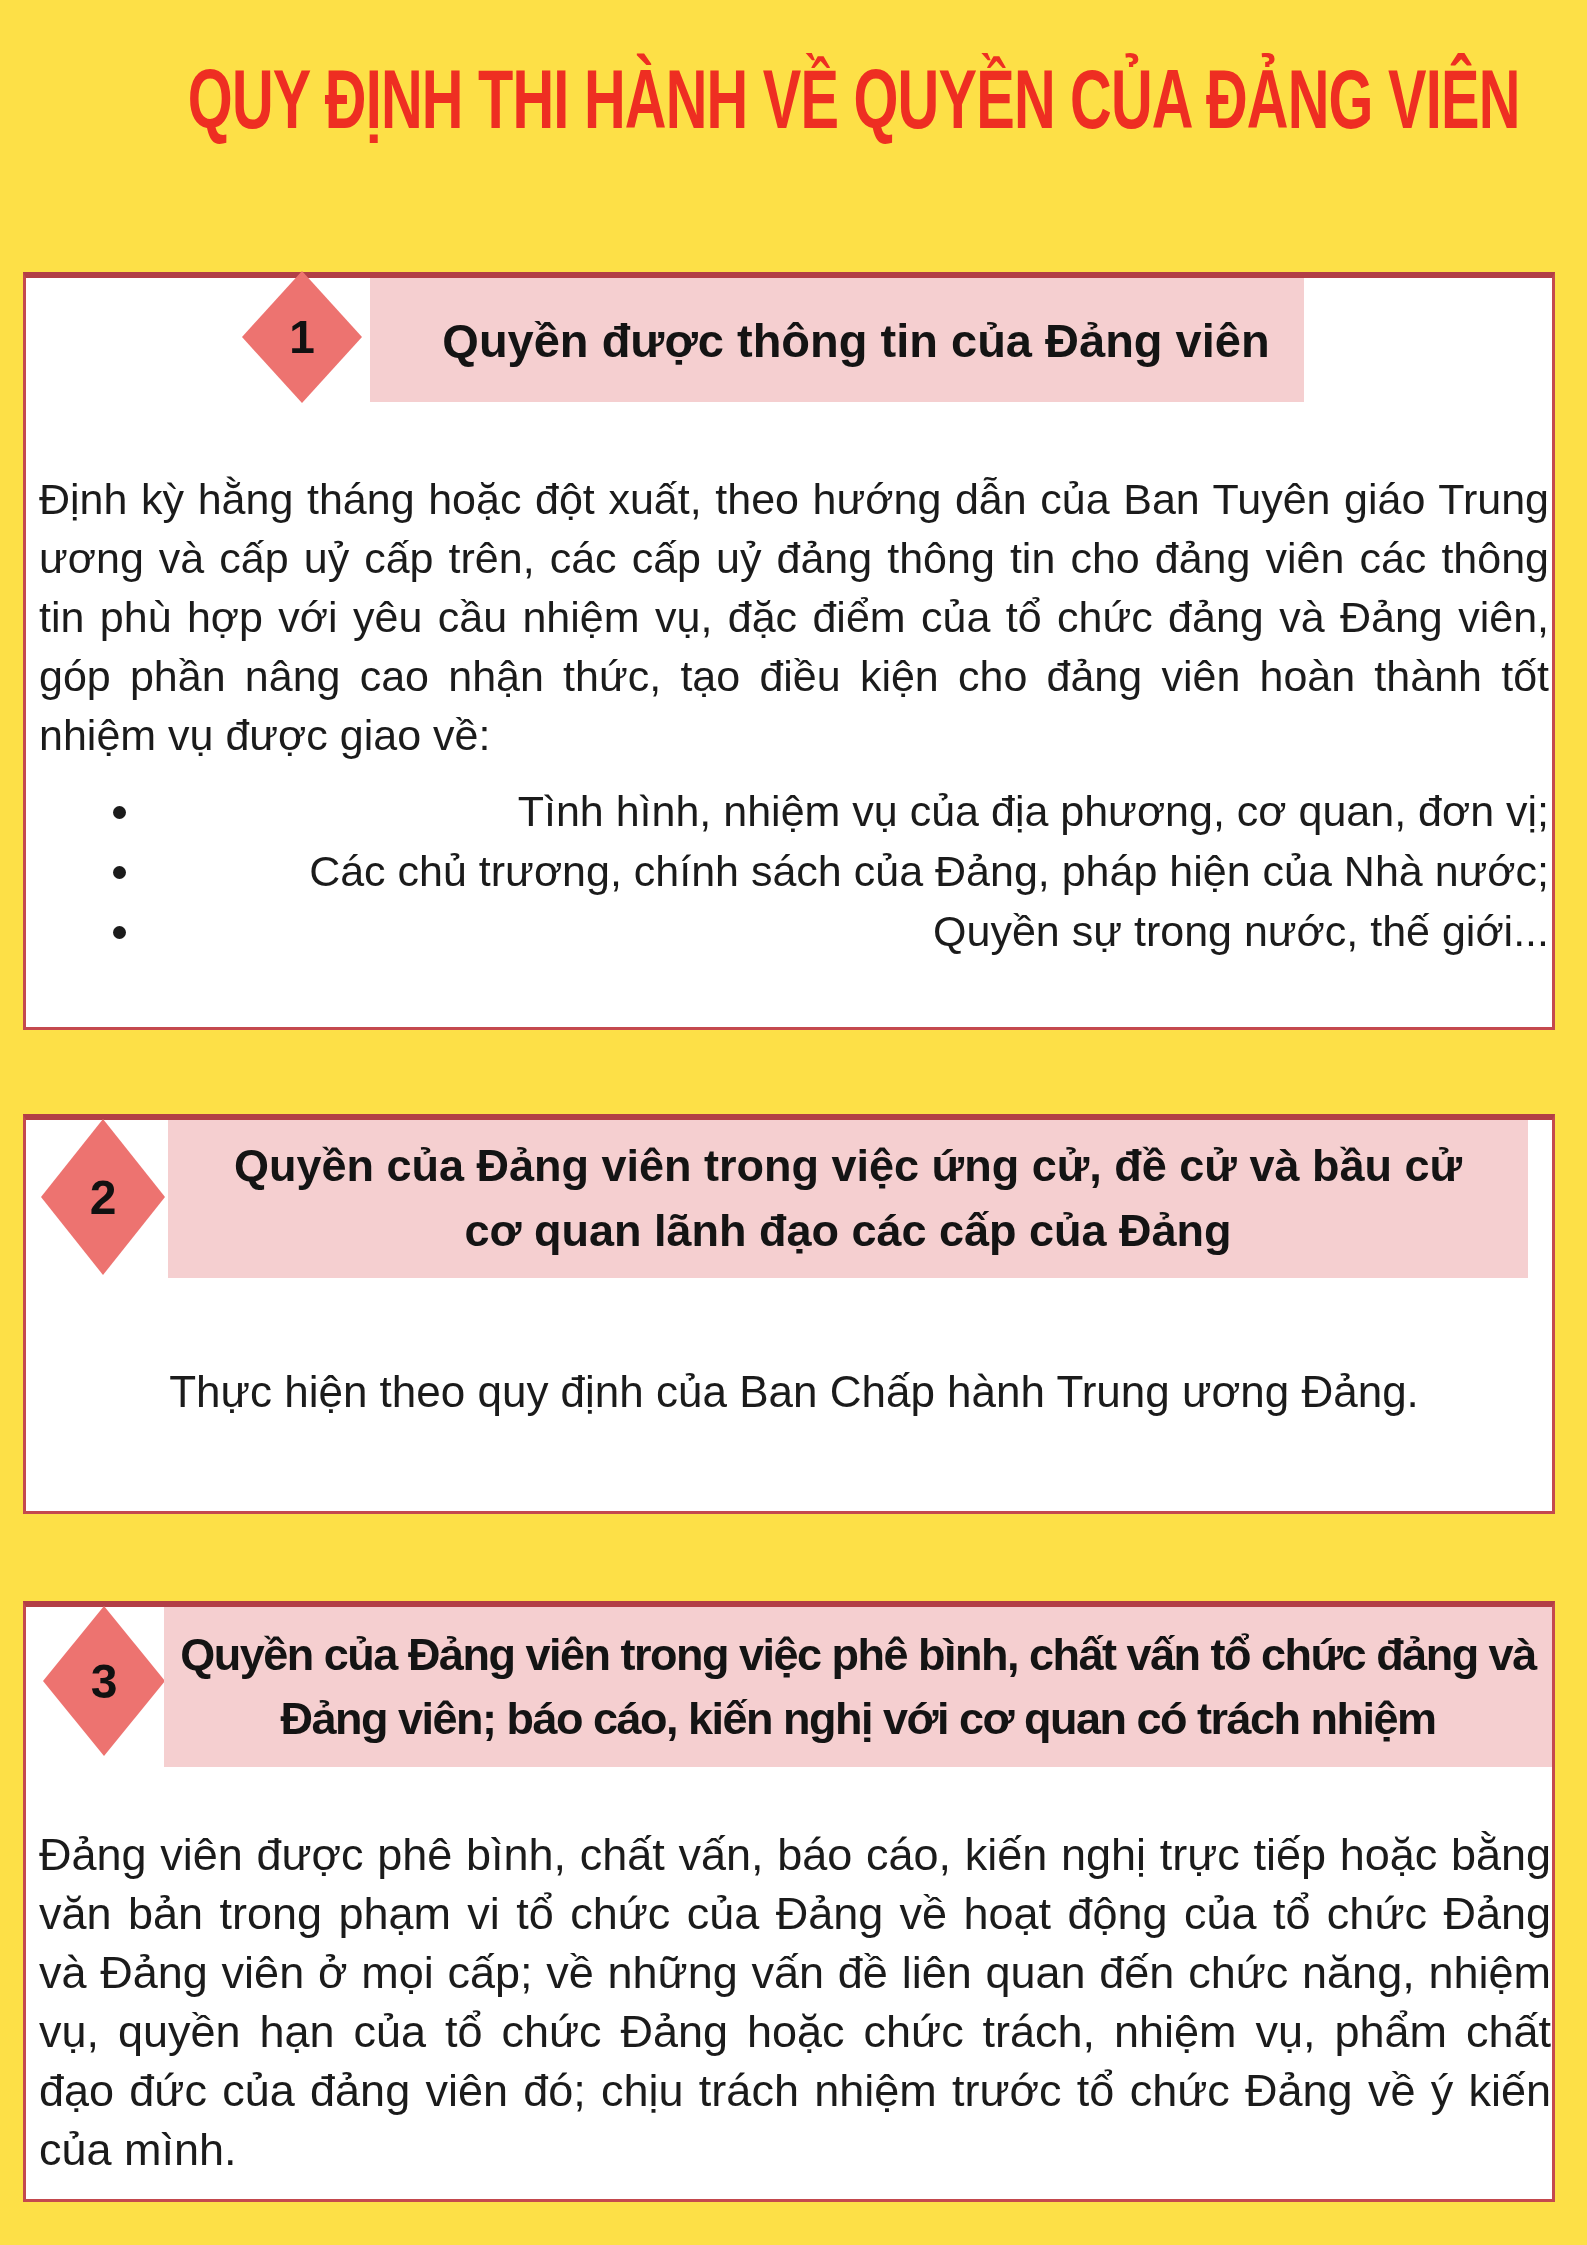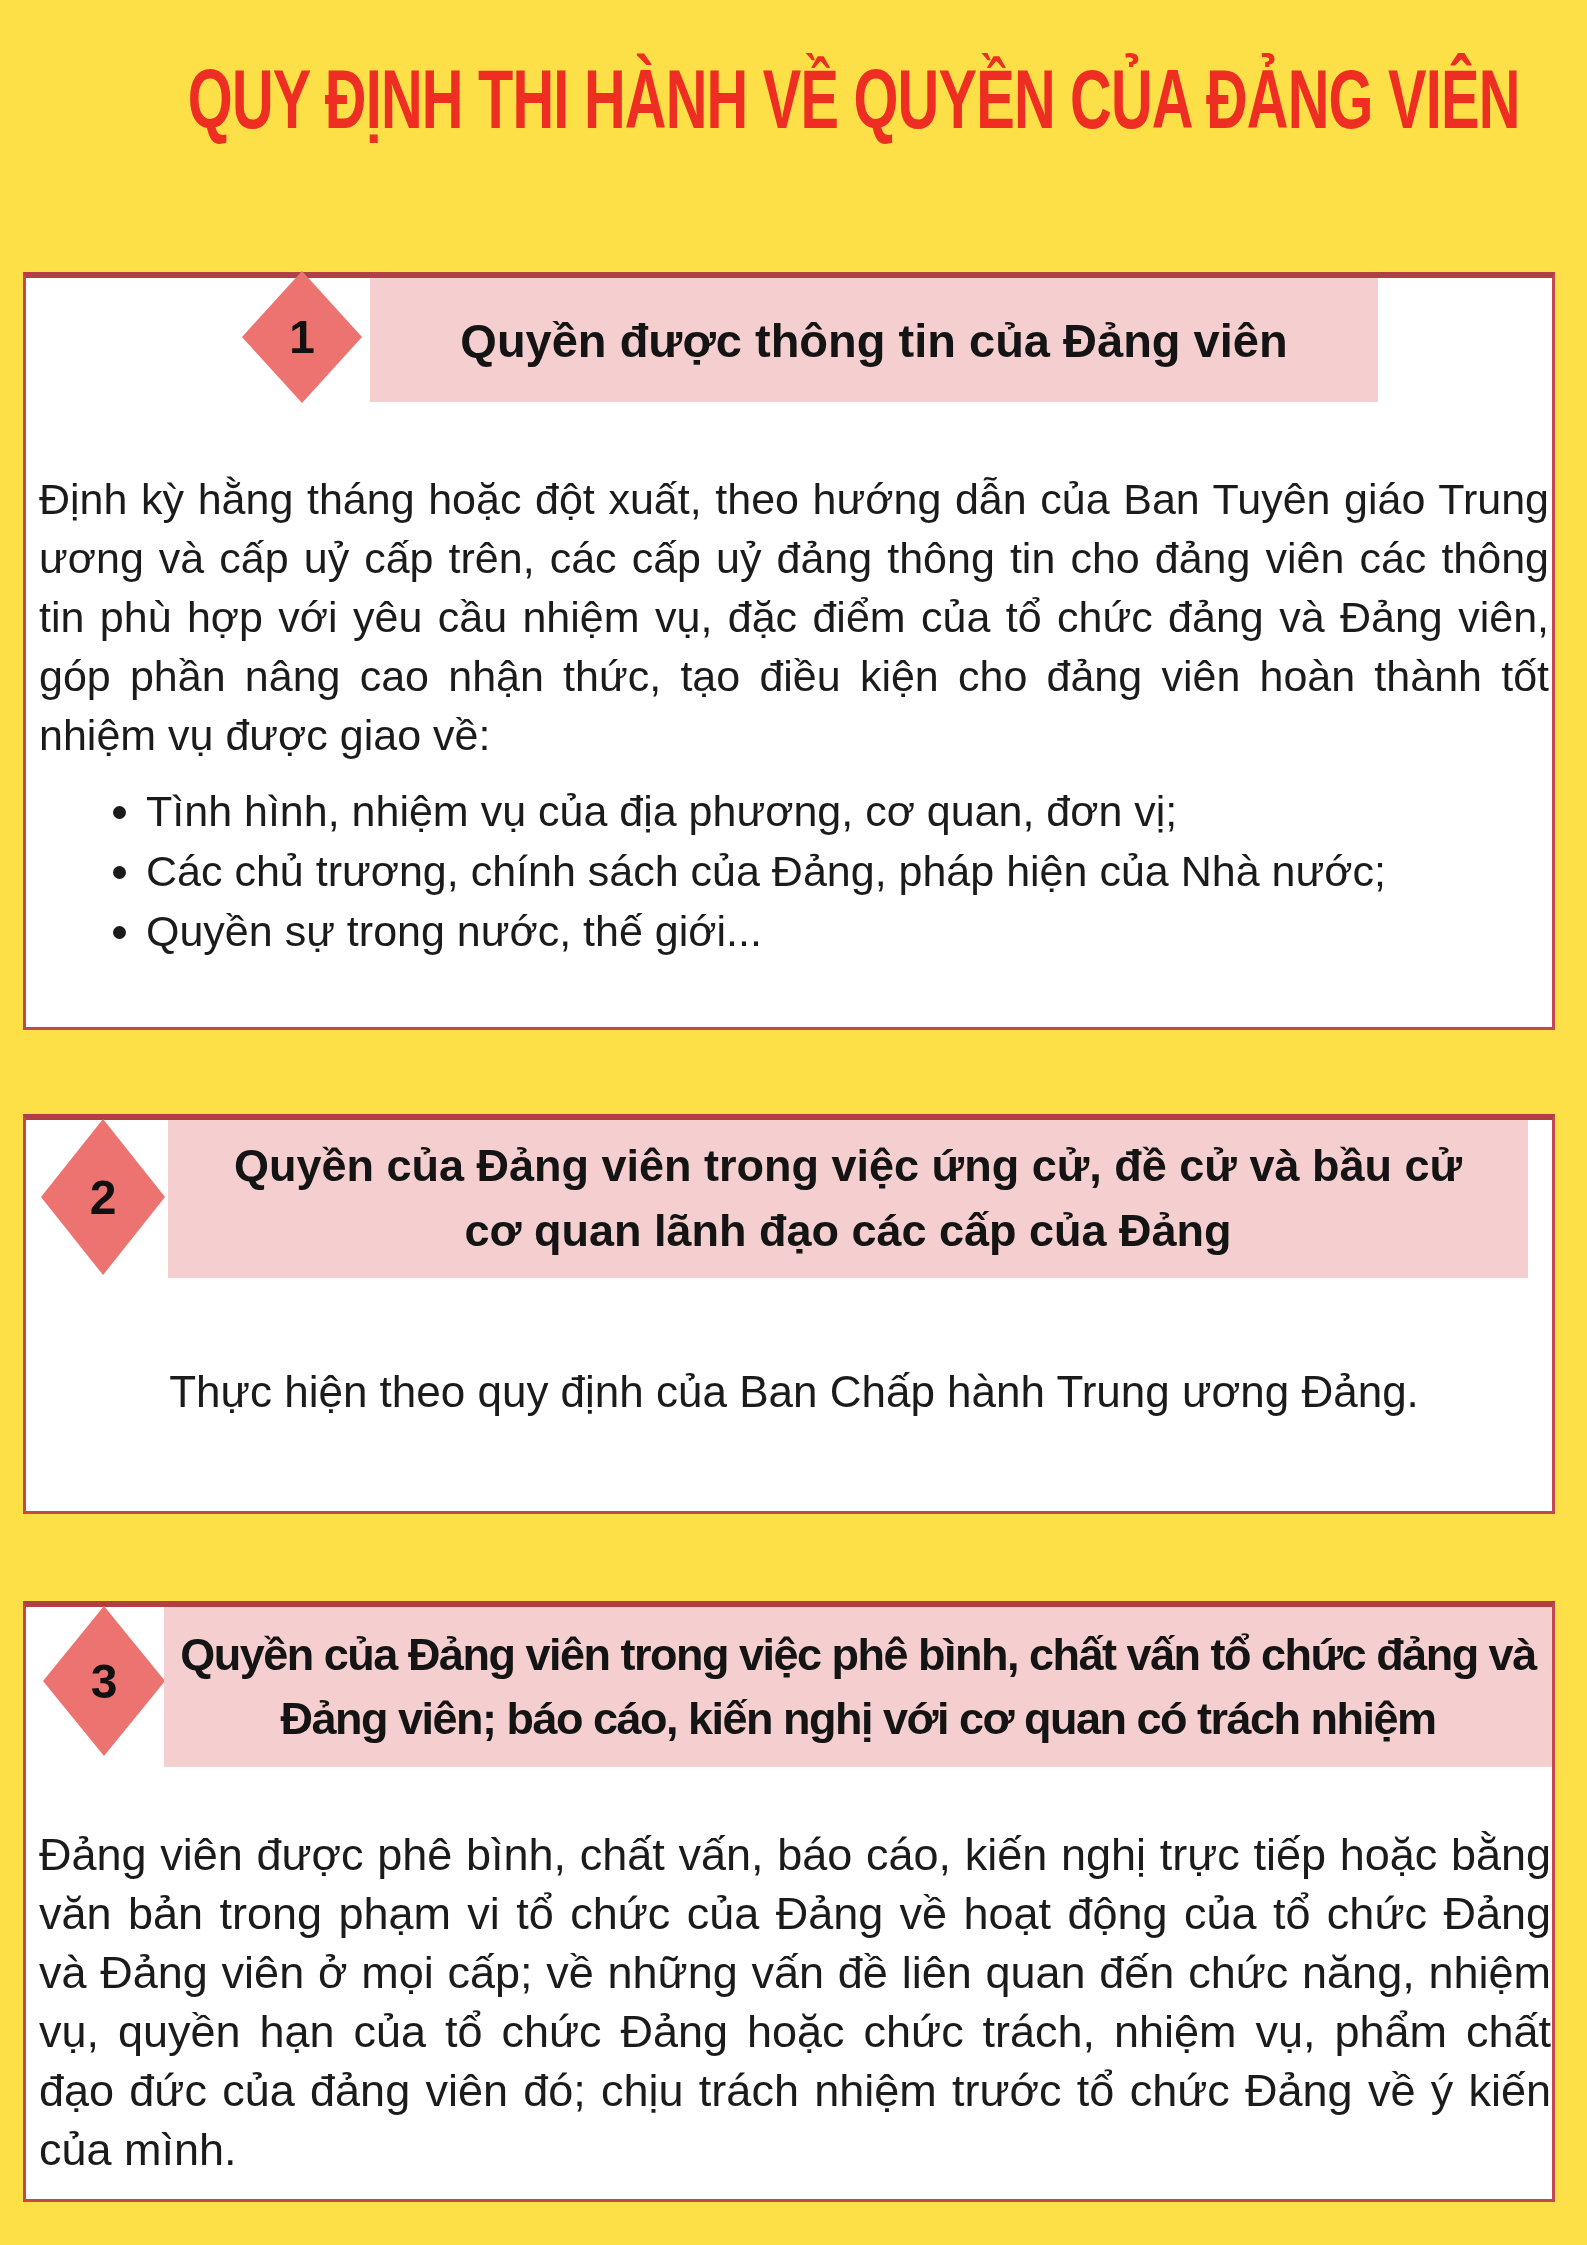--- a/index.html
+++ b/index.html
@@ -62,40 +62,40 @@
 
   
   .bar {
     position: absolute; top: 0;
     background: var(--heading_bg, #f5cfd0);
     color: #141414;
     font-weight: bold;
     display: flex; align-items: center; justify-content: center;
     text-align: center;
   }
-  .box1 .bar { left: 344px; width: 1008px; height: 124px; font-size: 47px; }
+  .box1 .bar { left: 344px; width: 896px; height: 124px; font-size: 47px; padding-left: 38px; }
   .box2 .bar { left: 142px; width: 1360px; height: 158px; font-size: 45px; line-height: 1.44; padding: 0 40px; box-sizing: border-box; }
   .box3 .bar { left: 138px; width: 1388px; height: 160px; font-size: 45px; line-height: 1.42; letter-spacing: -1.5px; padding: 12px 6px; box-sizing: border-box; }
 
   
   .body-text {
     position: absolute;
     left: 13px;
     width: 1510px;
     color: #1b1b1b;
   }
   .box1 .body-text { top: 192px; font-size: 43px; line-height: 59px; text-align: justify; }
   .box2 .body-text { top: 244px; font-size: 44px; line-height: 56px; text-align: center; }
   .box3 .body-text { top: 218px; width: 1512px; font-size: 45px; line-height: 59px; text-align: justify; }
 
   .bullet-list {
     margin: 16px 0 0 0;
     padding: 0 0 0 107px;
     list-style: disc outside;
-    text-align: left;
+    text-align: right;
   }
   .bullet-list li { line-height: 60px; }
 </style>
 </head>
 <body>
 
 <div class="page">
 
   <div class="doc-title">
     <span>QUY ĐỊNH THI HÀNH VỀ QUYỀN CỦA ĐẢNG VIÊN</span>

